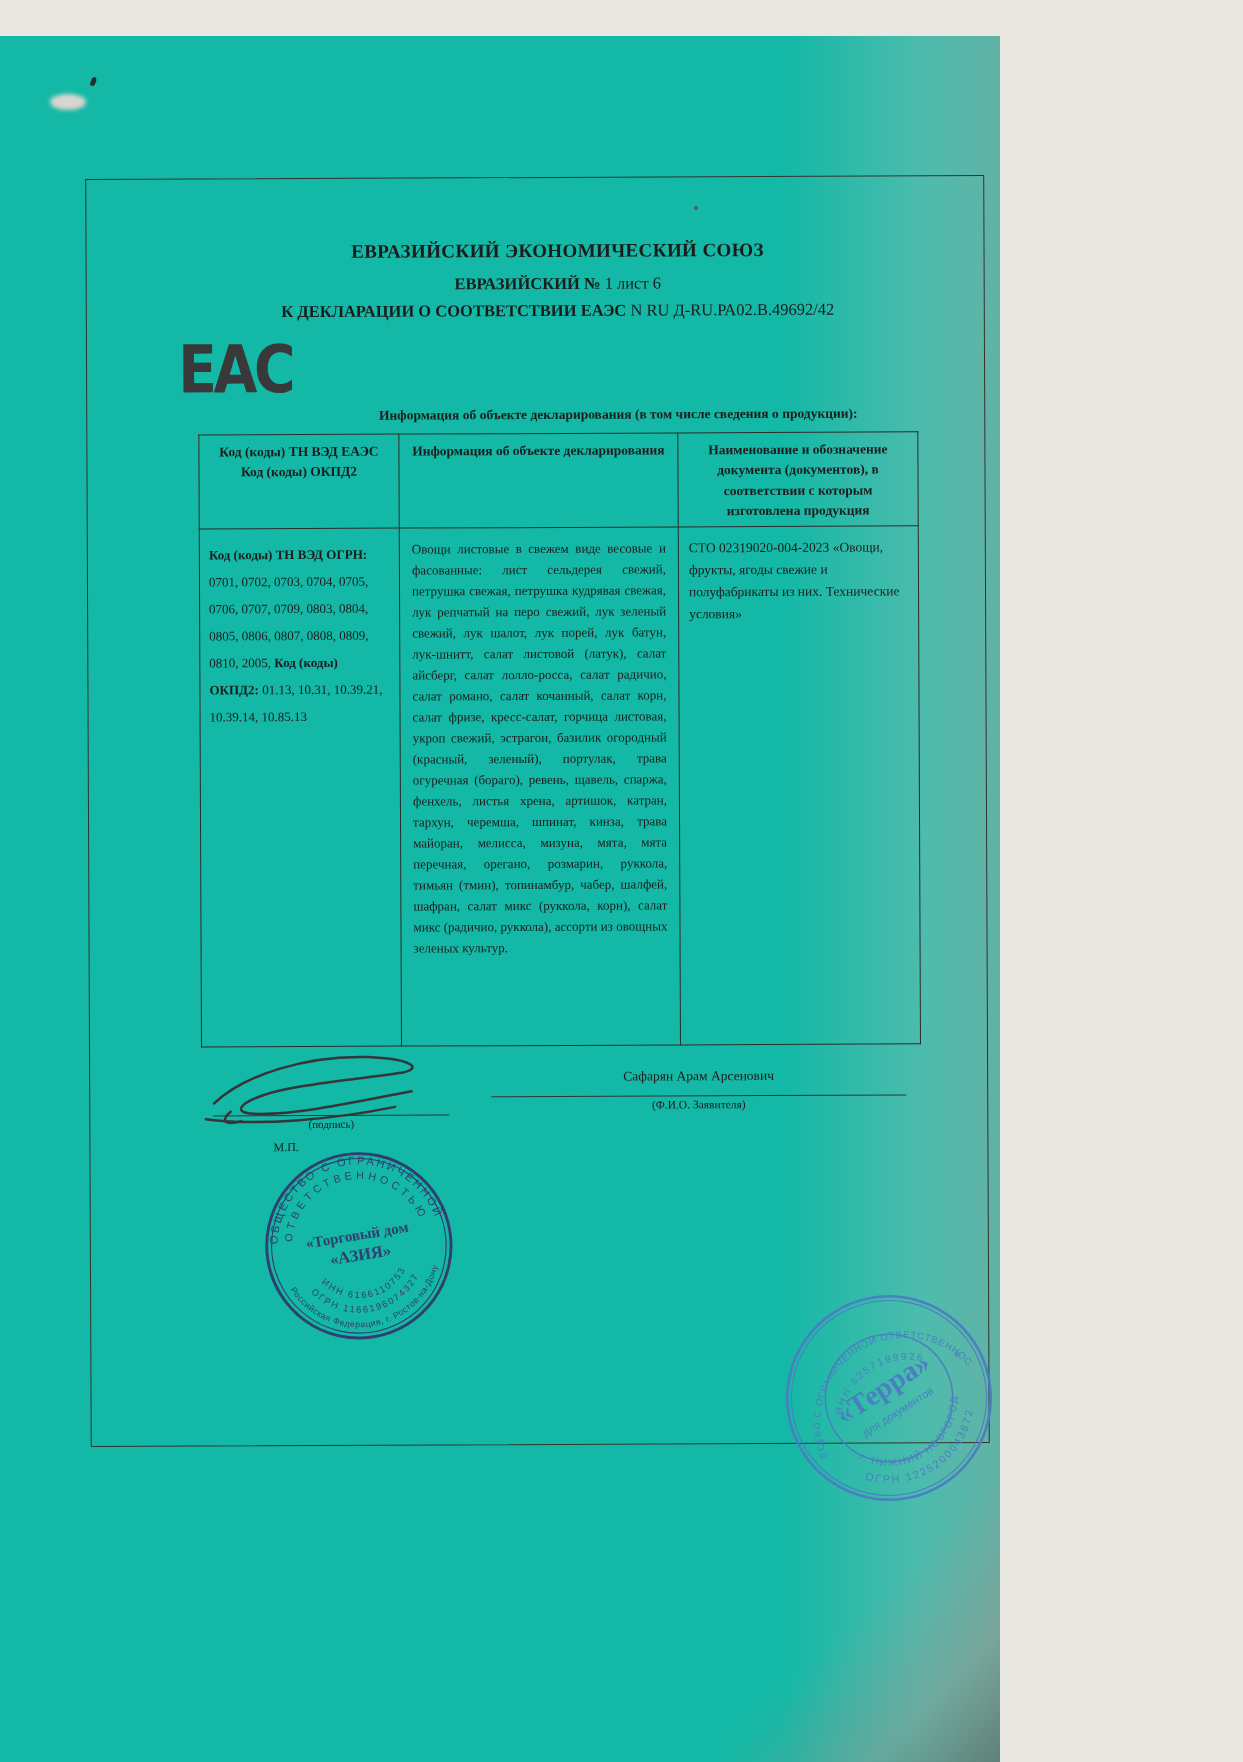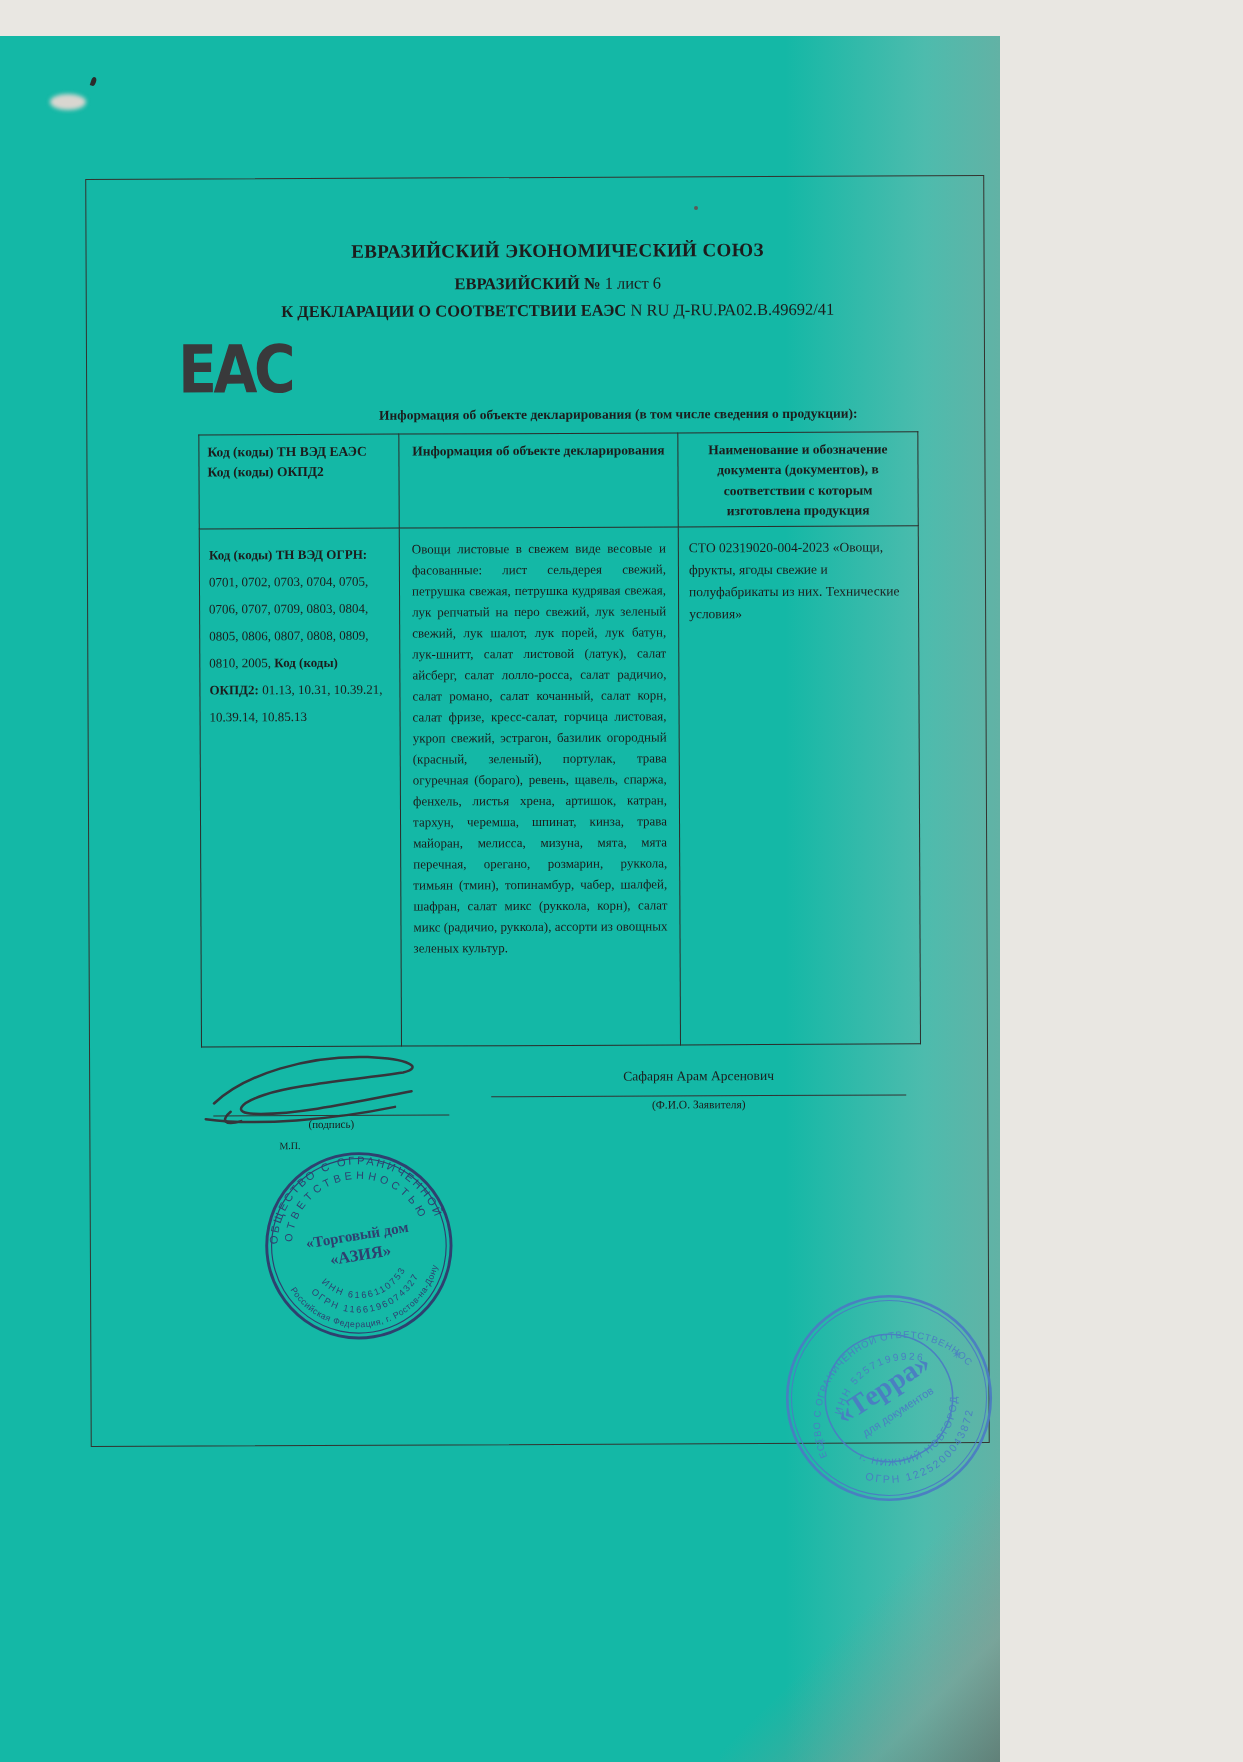--- a/index.html
+++ b/index.html
@@ -34,31 +34,31 @@
     position:absolute; left:180px; top:300px;
     font-family:"DejaVu Sans", sans-serif; font-weight:bold; font-size:66px; line-height:1;
     color:#39393b; letter-spacing:-4px; transform:scaleX(.86); transform-origin:left top;
   }
 
   .caption { position:absolute; left:330px; top:371px; width:580px; text-align:center; font-size:13.5px; font-weight:bold; }
 
   .decl-table { position:absolute; left:200px; top:397px; width:719px; border-collapse:collapse; table-layout:fixed; }
   .decl-table td, .decl-table th { border:1.5px solid #2c2c2a; vertical-align:top; font-weight:normal; }
   .decl-table th { padding:7px 8px 5px; font-weight:bold; font-size:13.5px; line-height:1.5; height:86px; }
-  .th-c1 { text-align:left;border-radius:9px; }
+  .th-c1 { text-align:center;border-radius:9px; }
   .th-c2 { text-align:center; }
   .th-c3 { text-align:center; }
   .td-c1 { padding:12px 9px; font-size:13px; line-height:27px; height:518px; }
   .td-c2 { padding:10px 12px; font-size:13px; line-height:21px; text-align:justify; }
   .td-c3 { padding:10px 10px; font-size:13.5px; line-height:22px; }
 
   .sig-svg { position:absolute; left:198px; top:1012px; }
   .sig-line { position:absolute; left:212px; top:1078px; width:236px; border-top:1.5px solid #333; }
   .sig-caption { position:absolute; left:212px; top:1081px; width:236px; text-align:center; font-size:11px; }
-  .mp { position:absolute; left:278px; top:1103px; font-size:10px; }
+  .mp { position:absolute; left:272px; top:1103px; font-size:12px; }
   .fio-name { position:absolute; left:490px; top:1033px; width:415px; text-align:center; font-size:13.5px; }
   .fio-line { position:absolute; left:490px; top:1060px; width:415px; border-top:1.5px solid #333; }
   .fio-caption { position:absolute; left:490px; top:1063px; width:415px; text-align:center; font-size:11.5px; }
 
   .stamp { position:absolute; }
   .stamp svg text { font-family:"Liberation Sans", sans-serif; }
   .stamp svg text.serif { font-family:"Liberation Serif", serif; }
   .stamp-asia { left:260px; top:1112px; width:194px; height:194px; transform:rotate(-9deg); opacity:.92; }
   .stamp-terra { left:783px; top:1256px; width:212px; height:212px; transform:rotate(-33deg); opacity:.93; }
 </style>
@@ -77,21 +77,21 @@
     <div class="frame"></div>
 
     <div class="title-block">
       <div class="t1">ЕВРАЗИЙСКИЙ ЭКОНОМИЧЕСКИЙ СОЮЗ</div>
       <div class="t2">
         <span class="b">ЕВРАЗИЙСКИЙ №</span>
         <span>1 лист 6</span>
       </div>
       <div class="t3">
         <span class="b">К ДЕКЛАРАЦИИ О СООТВЕТСТВИИ ЕАЭС</span>
-        <span>N RU Д-RU.РА02.В.49692/41</span>
+        <span>N RU Д-RU.РА02.В.49692/42</span>
       </div>
     </div>
 
     <div class="eac">ЕАС</div>
 
     <div class="caption">Информация об объекте декларирования (в том числе сведения о продукции):</div>
 
     <table class="decl-table">
       <colgroup>
           <col style="width:200px">

